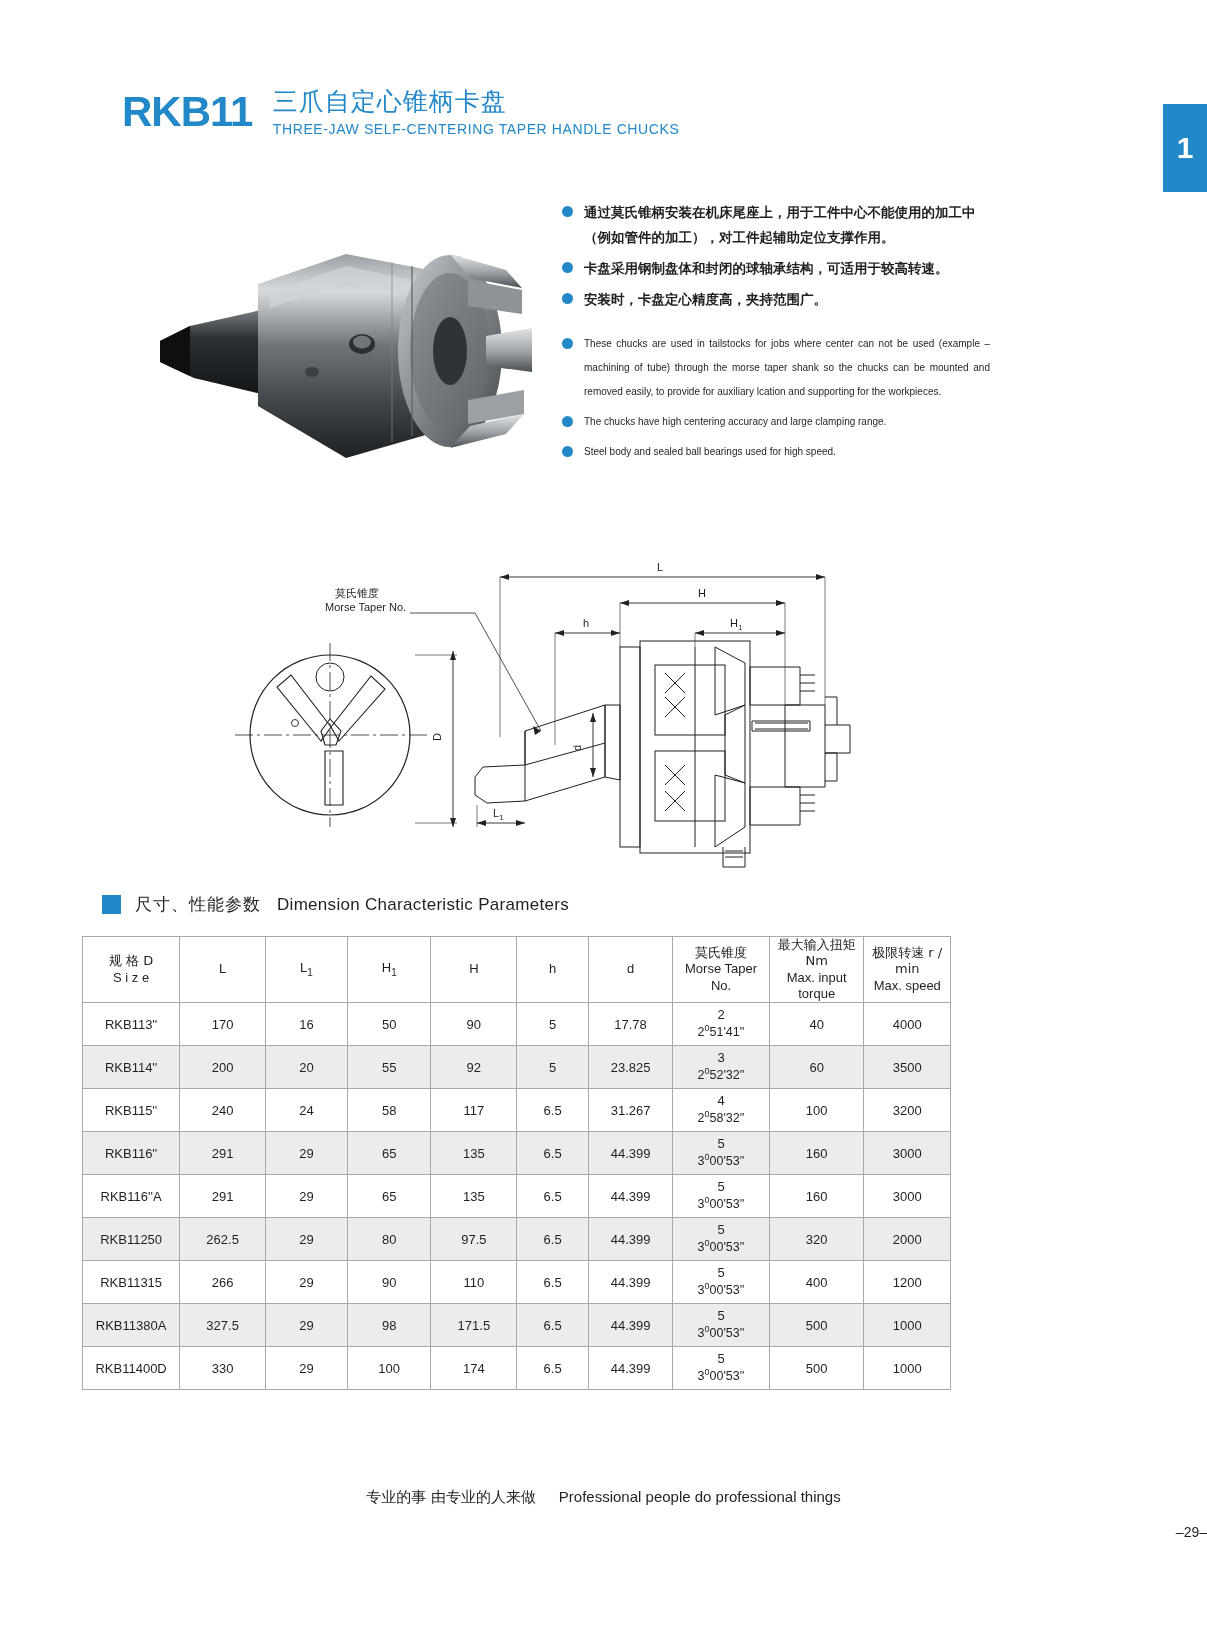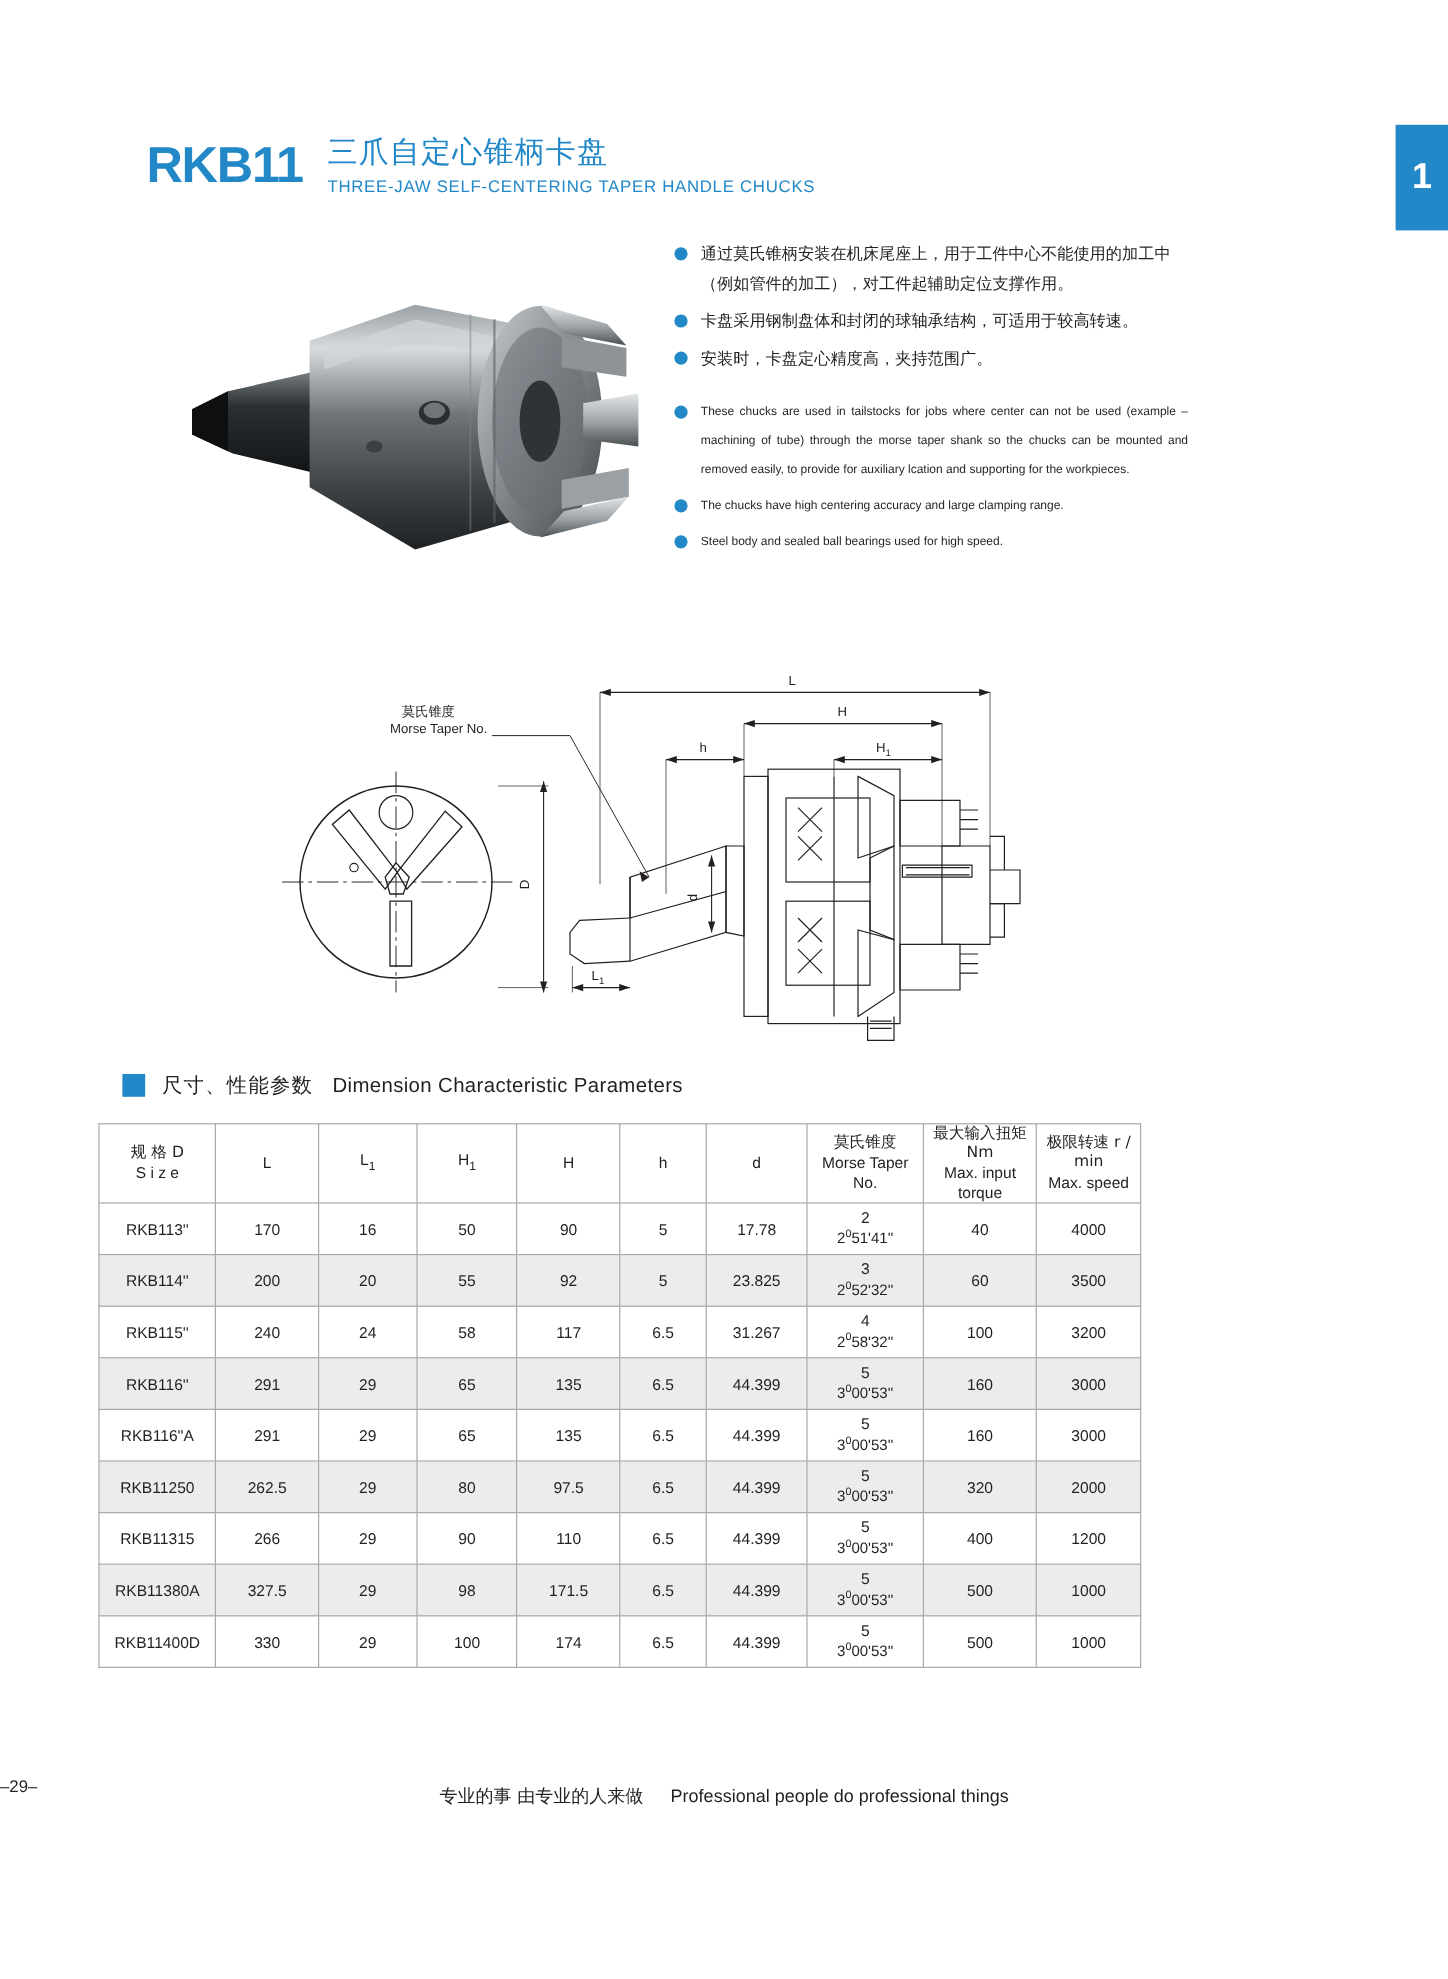--- a/index.html
+++ b/index.html
@@ -7,21 +7,21 @@
     width:1207px;height:1649px;
     background:#ffffff;
     font-family:"Liberation Sans","DejaVu Sans",sans-serif;
     color:#231f20;
     position:relative;
     overflow:hidden;
   }
   .page{position:relative;width:1207px;height:1649px;}
 
   
-  .title-block{position:absolute;left:122px;top:88px;margin-top:26px;}
+  .title-block{position:absolute;left:122px;top:88px;}
   .title-main{
     font-size:42px;font-weight:bold;color:#2288c8;letter-spacing:-1px;
     display:inline-block;vertical-align:middle;
   }
   .title-cn{
     display:inline-block;vertical-align:middle;margin-left:16px;
   }
   .title-cn .cn{
     font-size:25px;color:#2288c8;letter-spacing:1px;display:block;line-height:1.1;
     font-family:Liberation Serif, serif;
@@ -40,21 +40,21 @@
     position:absolute;left:150px;top:196px;width:390px;height:310px;
   }
   .photo svg{display:block;}
 
   
   .bullets{position:absolute;left:560px;top:200px;width:430px;}
   .bullet{
     position:relative;padding-left:24px;margin-bottom:6px;
     font-size:13.5px;line-height:23px;color:#231f20;
   }
-  .bullet.cn{font-family:"DejaVu Sans","Liberation Sans",sans-serif;font-size:13.5px;line-height:25px;}
+  .bullet.cn{font-family:"DejaVu Sans","Liberation Sans",sans-serif;font-size:13.5px;line-height:25px;font-weight:bold;}
   .bullet.en{text-align:justify;font-size:10px;line-height:24px;}
   .dot{
     position:absolute;left:2px;top:6px;width:11px;height:11px;border-radius:50%;
     background:#2288c8;display:block;
   }
   .gap{height:14px;}
 
   
   .drawing{position:absolute;left:225px;top:555px;width:640px;height:330px;}
 
@@ -94,21 +94,21 @@
   col.c8{width:110px}
   col.c9{width:100px}
 
   
   .footer{
     position:absolute;left:0;right:0;top:1488px;text-align:center;font-size:15px;
     font-family:"DejaVu Sans","Liberation Sans",sans-serif;color:#231f20;
   }
   .footer .en{font-family:"Liberation Sans",sans-serif;}
   .pagenum{
-    position:absolute;left:0;right:0;top:1480px;text-align:left;font-size:14px;color:#231f20;
+    position:absolute;left:0;right:0;top:1524px;text-align:right;font-size:14px;color:#231f20;
   }
 </style>
 </head>
 <body>
 
 <div class="page">
 
   <div class="title-block">
     <span class="title-main">RKB11</span>
     <span class="title-cn">

